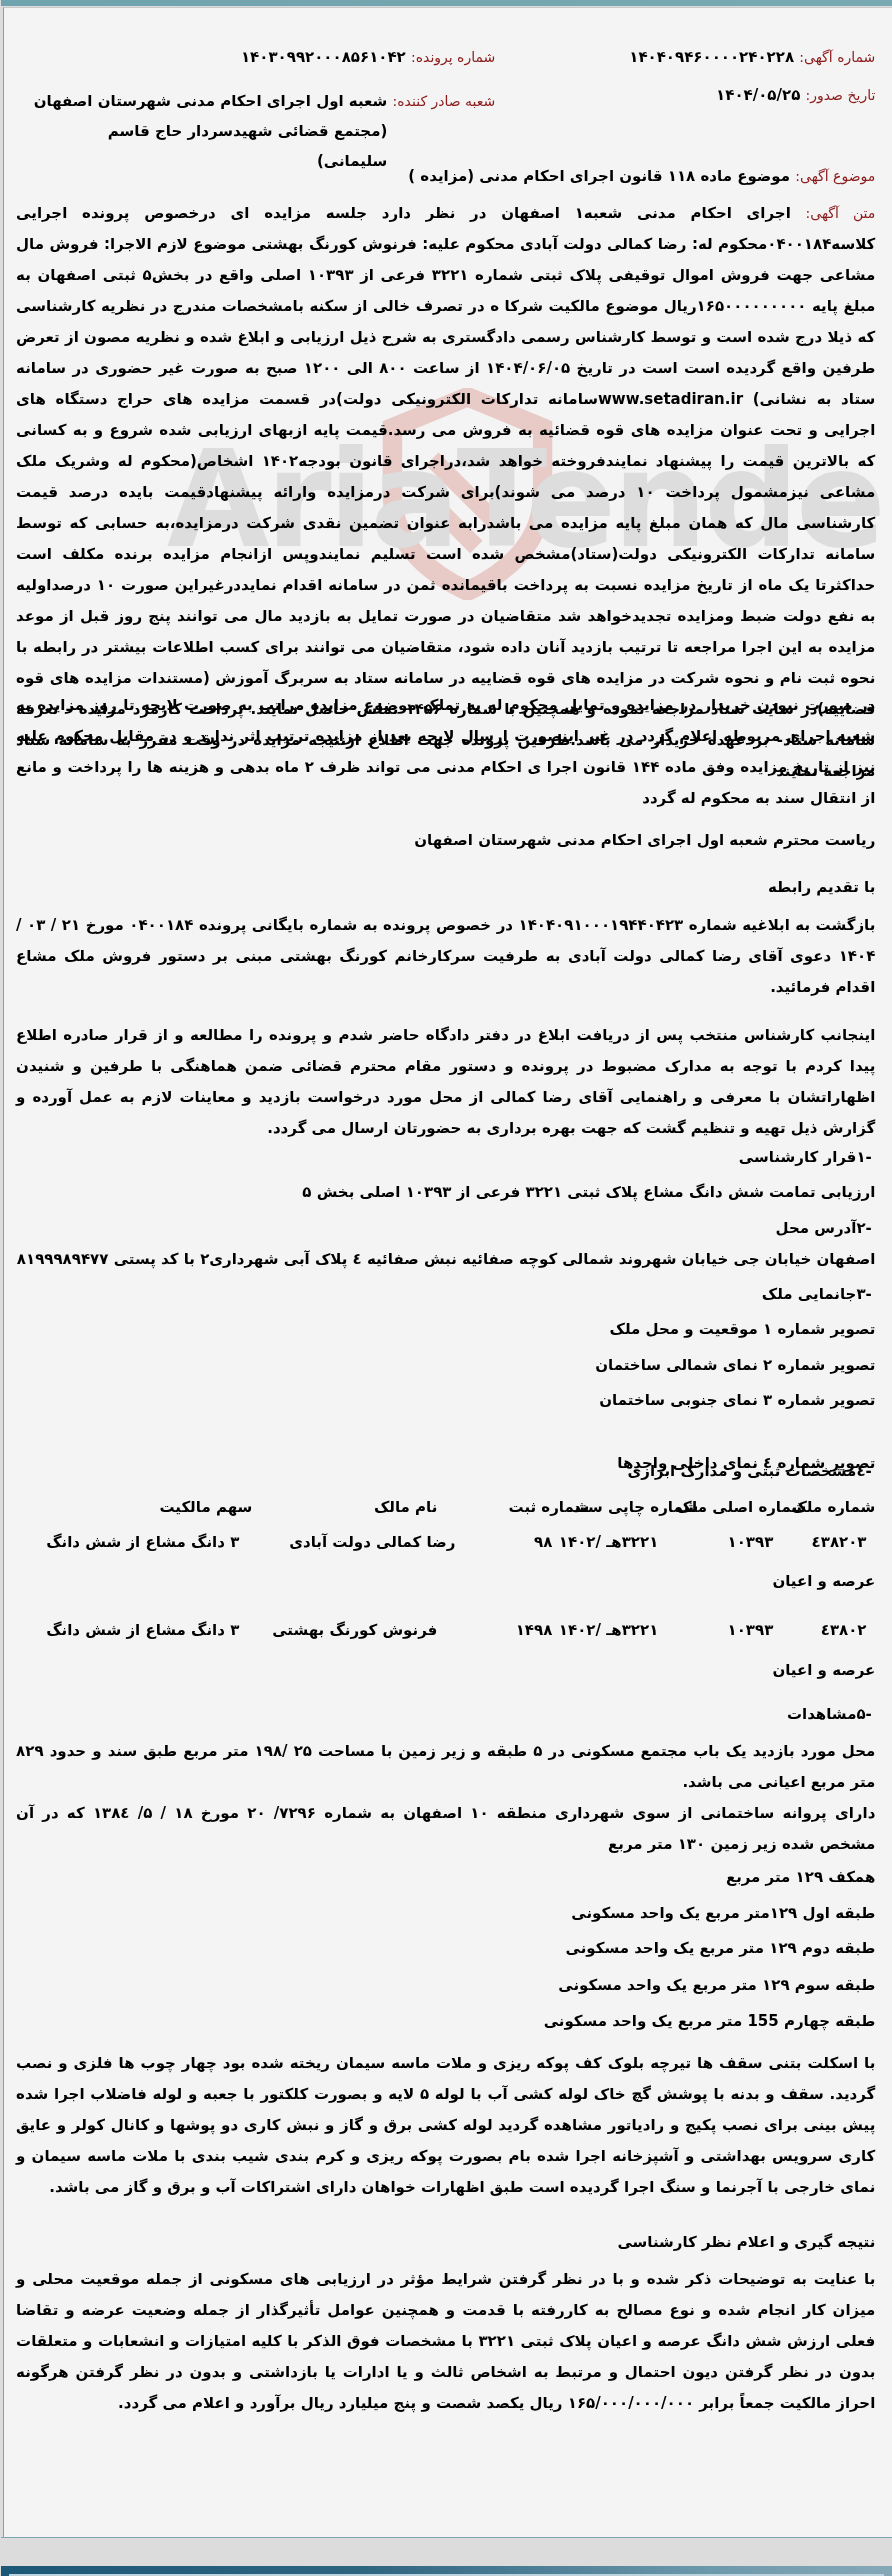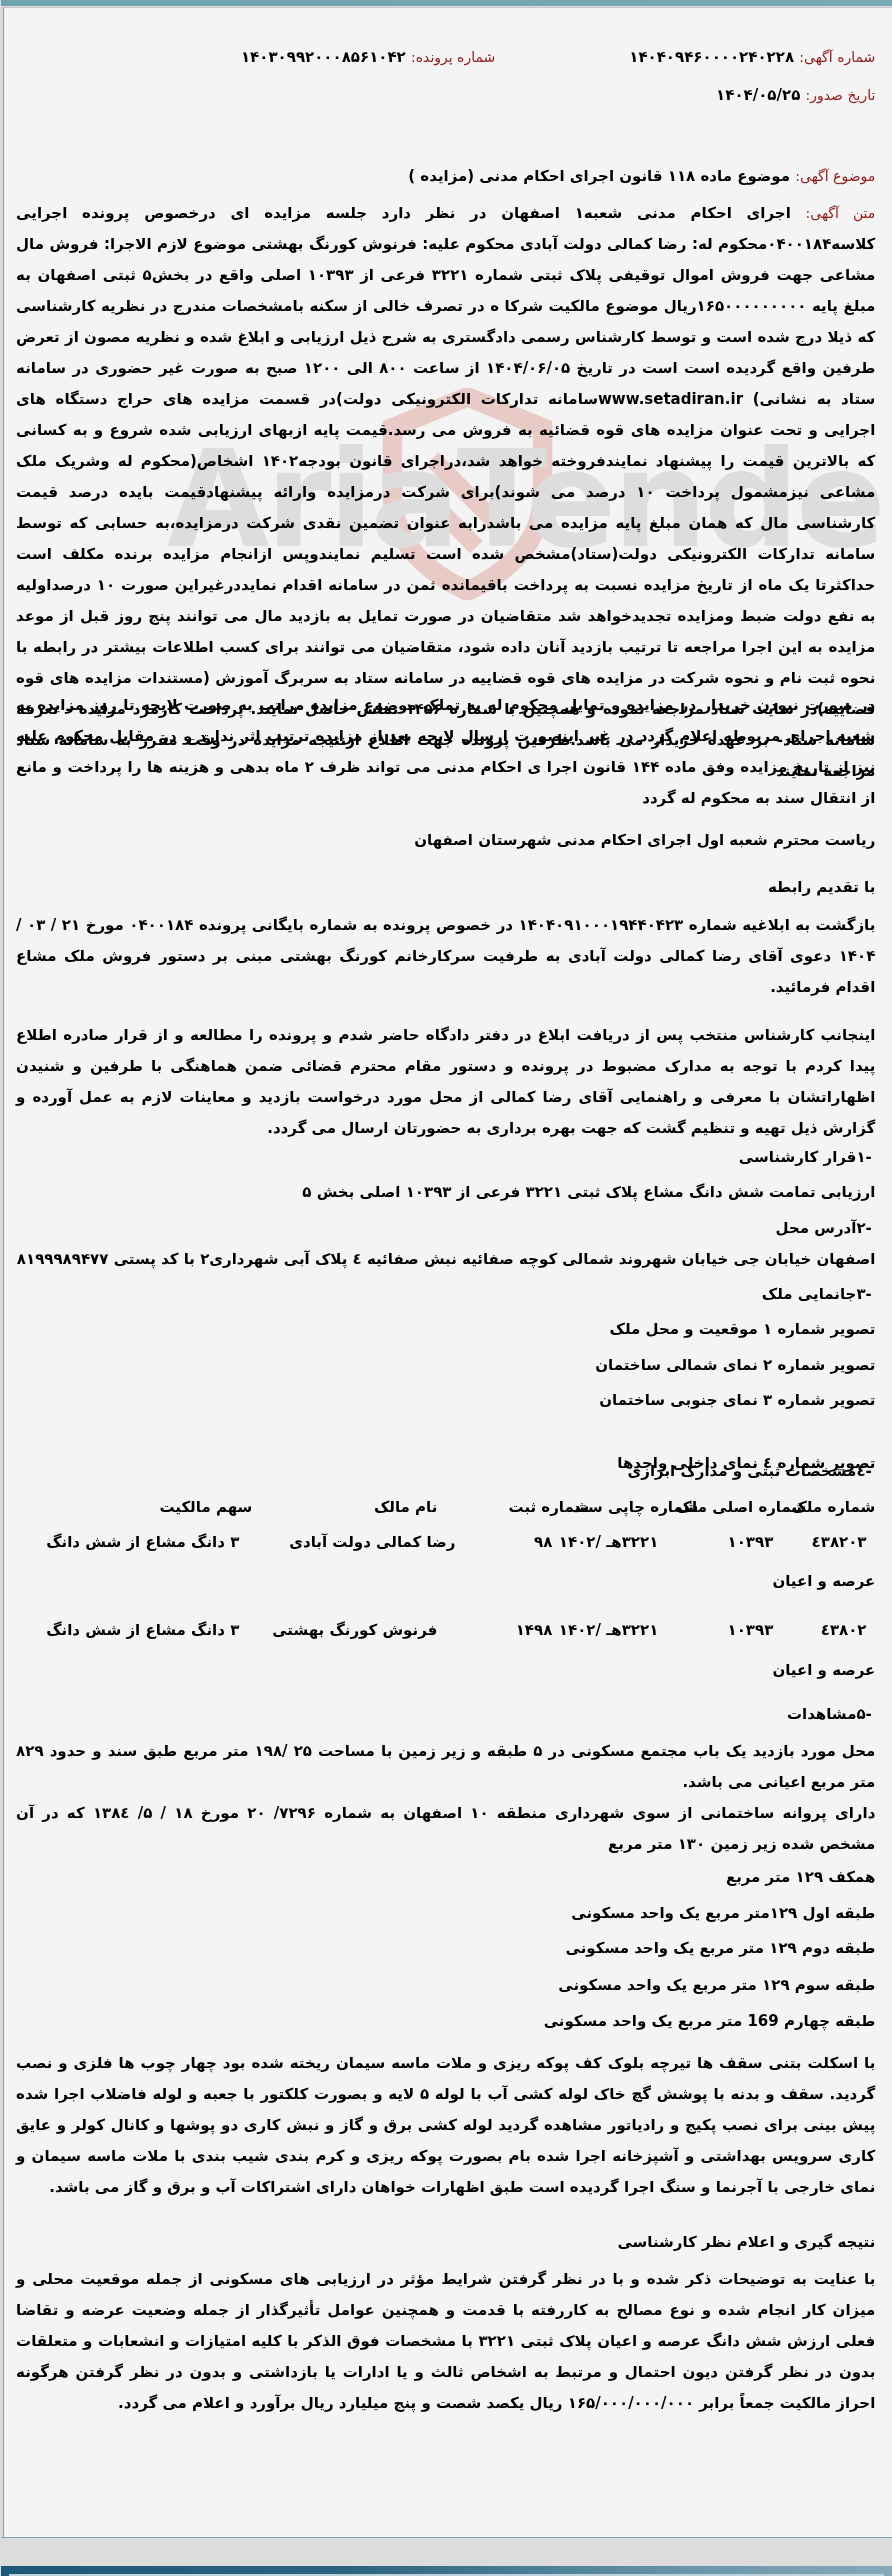--- a/index.html
+++ b/index.html
@@ -95,20 +95,24 @@
         <span class="lbl">شماره پرونده:</span>
         <span>۱۴۰۳۰۹۹۲۰۰۰۸۵۶۱۰۴۲</span>
       </div>
     </div>
 
     <div class="meta-row" style="top:78px; height:71px">
       <div class="meta-right">
         <span class="lbl">تاریخ صدور:</span>
         <span>۱۴۰۴/۰۵/۲۵</span>
       </div>
+      <div class="meta-left" style="white-space:nowrap">
+        <span class="lbl" style="vertical-align:top; line-height:30px">شعبه صادر کننده:</span>
+        <span class="branch-val">شعبه اول اجرای احکام مدنی شهرستان اصفهان (مجتمع قضائی شهیدسردار حاج قاسم سلیمانی)</span>
+      </div>
     </div>
 
     <div class="line" style="top:155px">
       <span class="lbl">موضوع آگهی:</span>
       <span>موضوع ماده ۱۱۸ قانون اجرای احکام مدنی (مزایده )</span>
     </div>
 
     <div class="para" style="top:190px">
       <span class="lbl">متن آگهی:</span>
       <span>اجرای احکام مدنی شعبه۱ اصفهان در نظر دارد جلسه مزایده ای درخصوص پرونده اجرایی کلاسه۰۴۰۰۱۸۴محکوم له: رضا کمالی دولت آبادی محکوم علیه: فرنوش کورنگ بهشتی موضوع لازم الاجرا: فروش مال مشاعی  جهت فروش اموال توقیفی پلاک ثبتی شماره ۳۲۲۱ فرعی از ۱۰۳۹۳ اصلی واقع در بخش۵ ثبتی اصفهان به مبلغ پایه ۱۶۵۰۰۰۰۰۰۰۰۰ریال موضوع مالکیت شرکا ه در تصرف  خالی از سکنه  بامشخصات مندرج در نظریه کارشناسی که ذیلا درج شده است و توسط کارشناس رسمی دادگستری به شرح ذیل ارزیابی و ابلاغ شده و نظریه مصون از تعرض طرفین واقع گردیده است است در تاریخ ۱۴۰۴/۰۶/۰۵ از ساعت ۸۰۰ الی ۱۲۰۰ صبح به صورت غیر حضوری در سامانه ستاد به نشانی) www.setadiran.irسامانه تدارکات الکترونیکی دولت)در قسمت مزایده های حراج دستگاه های اجرایی و تحت عنوان مزایده های قوه قضائیه به فروش می رسد.قیمت پایه ازبهای ارزیابی شده شروع و به کسانی که بالاترین قیمت را پیشنهاد نمایندفروخته خواهد شد،دراجرای قانون بودجه۱۴۰۲ اشخاص(محکوم له وشریک ملک مشاعی نیزمشمول پرداخت ۱۰ درصد می شوند)برای شرکت درمزایده وارائه پیشنهادقیمت بایده درصد قیمت کارشناسی مال که همان مبلغ پایه مزایده می باشدرابه عنوان تضمین نقدی شرکت درمزایده،به حسابی که توسط سامانه تدارکات الکترونیکی دولت(ستاد)مشخص شده است تسلیم نمایندوپس ازانجام مزایده برنده مکلف است حداکثرتا یک ماه از تاریخ مزایده نسبت به پرداخت باقیمانده ثمن در سامانه اقدام نمایددرغیراین صورت ۱۰ درصداولیه به نفع دولت ضبط ومزایده تجدیدخواهد شد متقاضیان در صورت تمایل به بازدید مال  می توانند پنج روز قبل از موعد مزایده به این اجرا مراجعه تا ترتیب بازدید آنان داده شود، متقاضیان می توانند برای کسب اطلاعات بیشتر در رابطه با نحوه ثبت نام و نحوه شرکت در مزایده های قوه قضاییه در سامانه ستاد به سربرگ آموزش (مستندات مزایده های قوه قضاییه)در سایت ستاد مراجعه نموده و همچنین با شماره ۱۴۵۶ تماس حاصل نمایند. پرداخت کارمزد مزایده - تعرفه سامانه ستاد- بر عهده خریدار می باشد.طرفین پرونده جهت اطلاع ازنتیجه مزایده در وقت مقرر به سامانه ستاد مراجعه نمایند</span>
@@ -165,21 +169,21 @@
     <div class="line" style="top:1649px">عرصه و اعیان</div>
 
     <div class="line" style="top:1693px; padding-right:3.5px">-۵مشاهدات</div>
     <div class="para" style="top:1728px">محل مورد بازدید یک باب مجتمع  مسکونی در ۵ طبقه و زیر زمین با مساحت ۲۵ /۱۹۸ متر مربع طبق سند و حدود ۸۲۹ متر مربع اعیانی می باشد.</div>
     <div class="para" style="top:1790px">دارای پروانه ساختمانی از سوی شهرداری منطقه ۱۰ اصفهان به شماره ۷۲۹۶/ ۲۰ مورخ ۱۸ / ۵/ ۱۳۸٤ که در آن مشخص شده زیر زمین ۱۳۰ متر مربع</div>
 
     <div class="line" style="top:1856px">همکف ۱۲۹ متر مربع</div>
     <div class="line" style="top:1892px">طبقه اول ۱۲۹متر مربع یک واحد مسکونی</div>
     <div class="line" style="top:1927px">طبقه دوم ۱۲۹ متر مربع یک واحد مسکونی</div>
     <div class="line" style="top:1964px">طبقه سوم ۱۲۹ متر مربع یک واحد مسکونی</div>
-    <div class="line" style="top:2000px">طبقه چهارم 169 متر مربع یک واحد مسکونی</div>
+    <div class="line" style="top:2000px">طبقه چهارم 155 متر مربع یک واحد مسکونی</div>
 
     <div class="para" style="top:2040px">با اسکلت بتنی سقف ها تیرچه بلوک کف پوکه ریزی و ملات  ماسه سیمان ریخته شده بود چهار چوب ها فلزی و نصب گردید. سقف و بدنه با پوشش گچ خاک لوله کشی آب با لوله ۵ لایه و بصورت کلکتور با جعبه و لوله فاضلاب اجرا شده پیش بینی برای نصب پکیج و رادیاتور مشاهده گردید لوله کشی برق و گاز و نبش کاری دو پوشها و کانال کولر و عایق کاری سرویس بهداشتی و آشپزخانه اجرا شده بام بصورت پوکه ریزی و کرم بندی شیب بندی با ملات ماسه سیمان و نمای خارجی با آجرنما و سنگ اجرا گردیده است طبق اظهارات خواهان دارای اشتراکات آب و برق و گاز می باشد.</div>
 
     <div class="line" style="top:2221px">نتیجه گیری و اعلام نظر کارشناسی</div>
     <div class="para" style="top:2256px">با عنایت به توضیحات ذکر شده و با در نظر گرفتن شرایط مؤثر در ارزیابی های مسکونی از جمله موقعیت محلی و میزان کار انجام شده و نوع مصالح  به کاررفته با قدمت و همچنین عوامل تأثیرگذار از جمله وضعیت عرضه و تقاضا فعلی ارزش شش دانگ عرصه و اعیان پلاک ثبتی ۳۲۲۱ با مشخصات فوق الذکر با کلیه امتیازات و انشعابات و متعلقات بدون در نظر گرفتن دیون احتمال و مرتبط به اشخاص ثالث و یا ادارات یا بازداشتی و بدون در نظر گرفتن هرگونه احراز مالکیت جمعاً برابر ۱۶۵/۰۰۰/۰۰۰/۰۰۰ ریال یکصد شصت و پنج میلیارد ریال برآورد و اعلام می گردد.</div>
   </div>
 </div>
 
 <div class="footer-gray"></div>
 <div class="footer-bar"></div>

